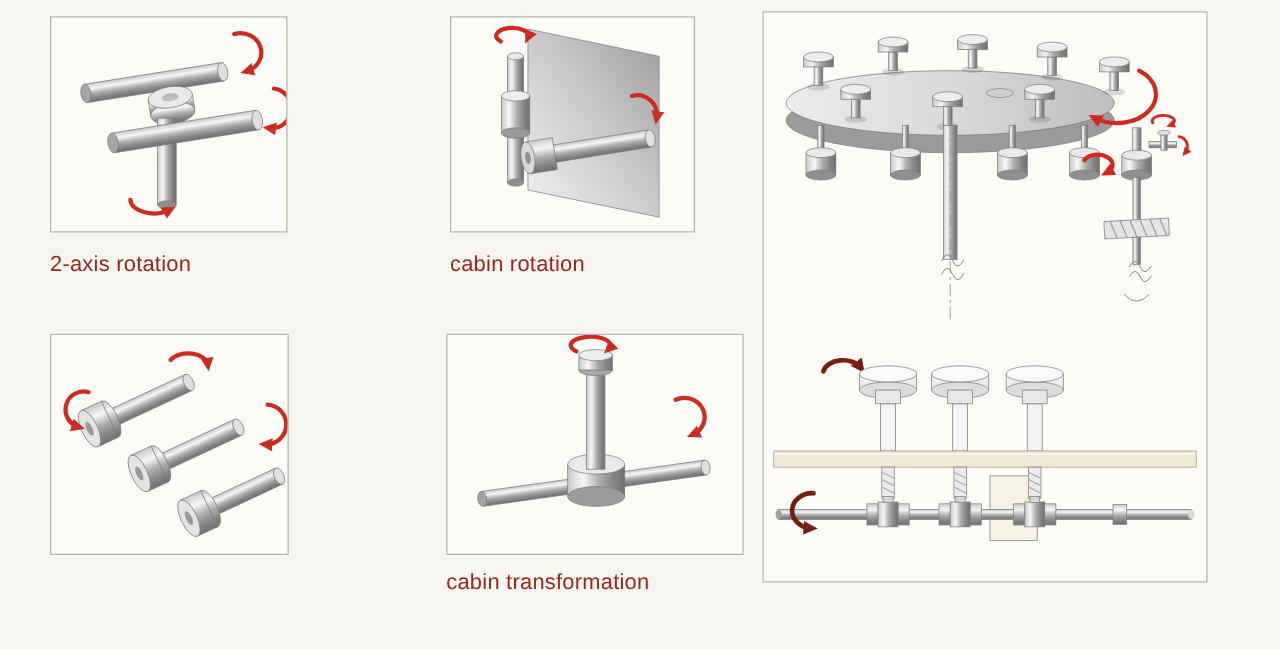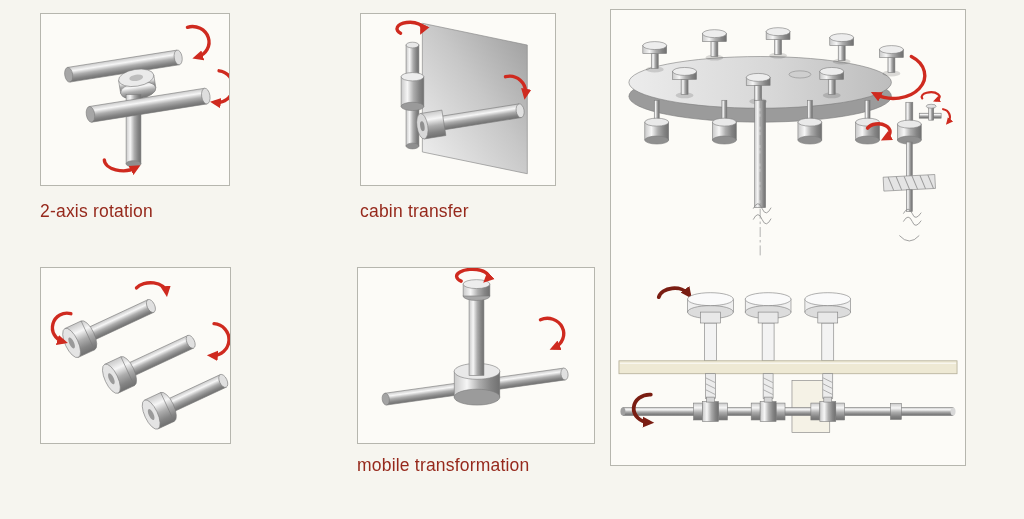--- a/index.html
+++ b/index.html
@@ -119,21 +119,21 @@
         <g transform="translate(62,112) rotate(-9)">
           <rect x="14" y="-7" width="86" height="14" fill="url(#g2v)" class="outl"></rect>
           <ellipse cx="100" cy="0" rx="4" ry="7" fill="#e0e0e0" class="outl"></ellipse>
           <rect x="0" y="-13" width="22" height="26" fill="url(#g2v)" class="outl"></rect>
           <ellipse cx="0" cy="0" rx="5.5" ry="13" fill="#d8d8d8" class="outl"></ellipse>
           <ellipse cx="0" cy="0" rx="2.2" ry="5" fill="#8f8f8f"></ellipse>
         </g>
         <path class="arrow" marker-end="url(#m2)" d="M146,62 a16,16 0 0 1 20,18"></path>
       </svg>
     </div>
-    <div class="fig-label">cabin transfer</div>
+    <div class="fig-label">cabin rotation</div>
   </div>
 
   <div class="fig" style="left:40px;top:267px;width:191px">
     <div class="fig-box" style="width:191px;height:177px">
       <svg viewBox="0 0 190 176">
         <defs>
           <linearGradient id="g3v" x1="0" y1="0" x2="0" y2="1">
             <stop offset="0" stop-color="#c9c9c9"></stop>
               <stop offset="0.28" stop-color="#f6f6f6"></stop>
               <stop offset="0.55" stop-color="#adadad"></stop>
@@ -210,21 +210,21 @@
         <g>
           <rect x="112" y="26" width="15" height="82" fill="url(#g4h)" class="outl"></rect>
           <ellipse cx="119.5" cy="28" rx="13.5" ry="4.5" fill="#a8a8a8" class="outl"></ellipse>
           <rect x="106" y="16" width="27" height="12" fill="url(#g4h)" class="outl"></rect>
           <ellipse cx="119.5" cy="16" rx="13.5" ry="4.5" fill="#ededed" class="outl"></ellipse>
         </g>
         <path class="arrow" marker-end="url(#m4)" d="M104,13 a16,7 0 1 1 26,-2"></path>
         <path class="arrow" marker-end="url(#m4)" d="M184,52 a16,15 0 0 1 14,28"></path>
       </svg>
     </div>
-    <div class="fig-label tight">mobile transformation</div>
+    <div class="fig-label tight">cabin transformation</div>
   </div>
 
   <div class="fig" style="left:610px;top:9px;width:356px">
     <div class="fig-box" style="width:356px;height:457px">
       <svg viewBox="0 0 356 456">
         <defs>
           <linearGradient id="g5v" x1="0" y1="0" x2="0" y2="1">
             <stop offset="0" stop-color="#c9c9c9"></stop>
               <stop offset="0.28" stop-color="#f6f6f6"></stop>
               <stop offset="0.55" stop-color="#adadad"></stop>

